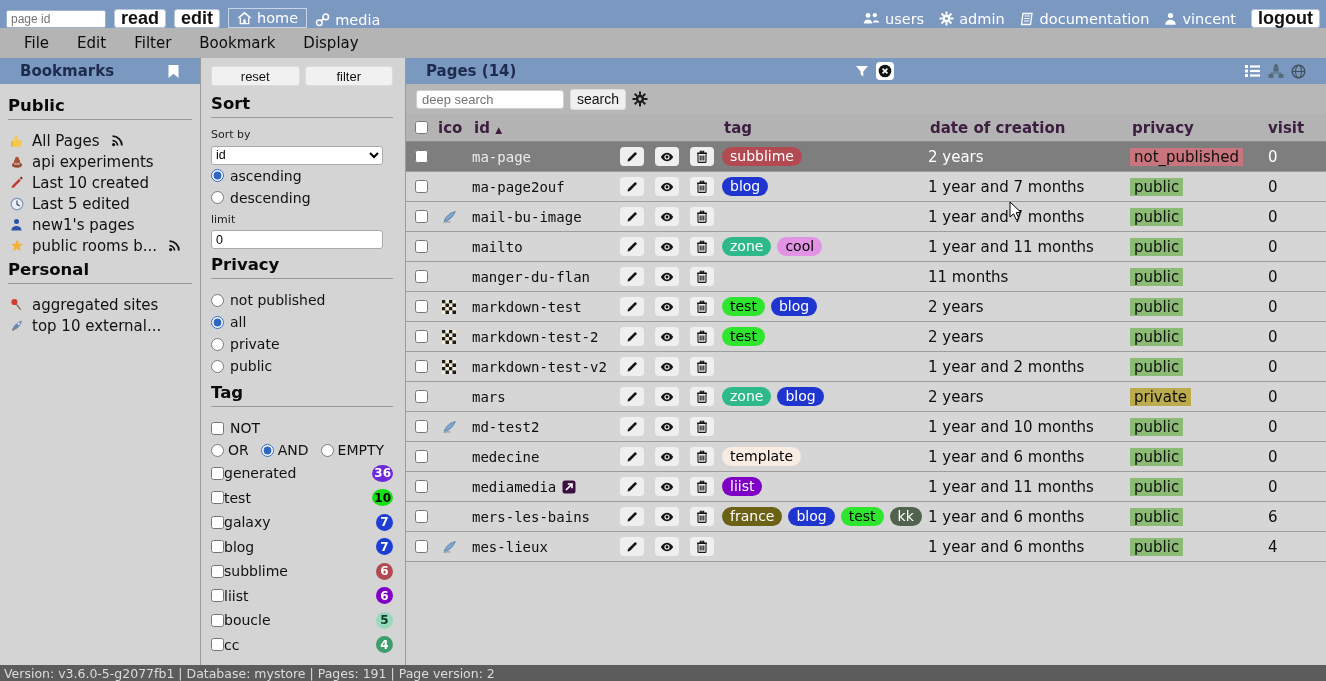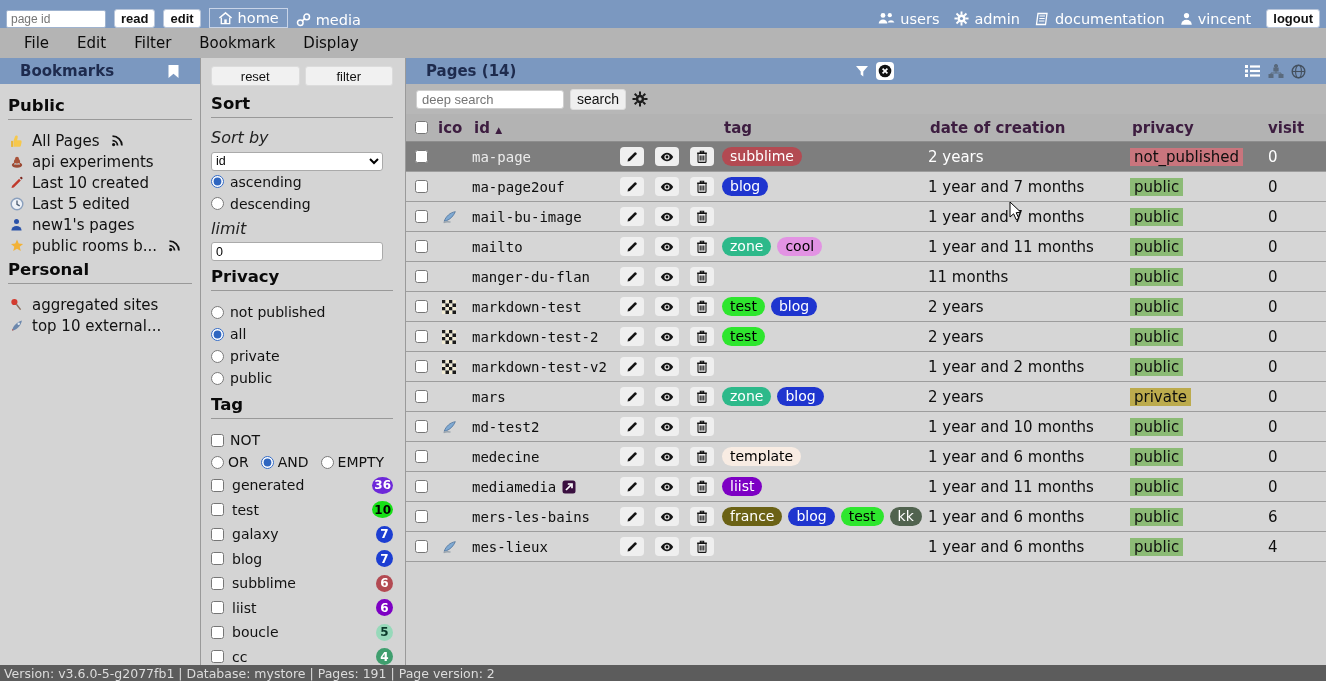--- a/index.html
+++ b/index.html
@@ -5,21 +5,21 @@
   * { margin:0; padding:0; box-sizing:border-box; }
   html,body { width:1326px; height:681px; overflow:hidden;
     font-family:"DejaVu Sans","Liberation Sans",sans-serif; background:#d4d4d4; }
 
   
   .topbar { height:28px; background:#7b98c0; display:flex; align-items:flex-end;
     padding:0 6px; color:#fff; font-size:14px; gap:8px; }
   .topbar input { width:100px; height:18px; border:1px solid #9fb3cf; border-radius:2px;
     font-size:12px; padding:0 4px; background:#fff; color:#222; }
   .btn { background:#fff; color:#111; border:1px solid #b9c6da; border-radius:3px;
-    font-size:13px; font-weight:bold; padding:1px 6px; line-height:15px; cursor:pointer; }
+    font-size:18px; font-weight:bold; padding:1px 6px; line-height:15px; cursor:pointer; }
   .tb-link { display:inline-flex; align-items:center; gap:5px; color:#fff; font-size:14.5px;
     cursor:pointer; white-space:nowrap; }
   .home-btn { border:1px solid #c8d4e8; border-radius:0; padding:1px 8px; }
   .topbar .spacer { flex:1; }
   .topbar .right { display:flex; align-items:center; gap:15px; }
 
   
   .menubar { height:30px; background:#b4b4b4; display:flex; align-items:center;
     padding-left:10px; gap:0; }
   .menubar .menu-item { font-size:15px; color:#0c0c0c; padding:0 14px; cursor:pointer; }
@@ -42,30 +42,30 @@
   .bm-list li { display:flex; align-items:center; gap:7px; font-size:15px; color:#111;
     height:21px; cursor:pointer; white-space:nowrap; }
   .bm-ic { width:17px; display:inline-flex; justify-content:center; flex:none; }
 
   
   .ft-body { padding:8px 12px 0 10px; }
   .ft-buttons { display:flex; gap:5px; justify-content:center; margin-bottom:8px; }
   .ft-btn { flex:1; background:#f1f1f1; border:1px solid #dcdcdc; border-radius:3px;
     font-size:13px; color:#111; height:20px; cursor:pointer; }
   .ft-heading { font-size:16.5px; font-weight:bold; color:#0a0a0a; margin-top:6px; }
-  .ft-label { font-size:16px; color:#222; margin:4px 0 3px 0;font-style:italic; }
+  .ft-label { font-size:11px; color:#222; margin:4px 0 3px 0; }
   .ft-select { width:172px; height:19px; font-size:12.5px; border:1px solid #aaa;
     border-radius:3px; background:#fff; }
   .ft-radio-row { display:flex; align-items:center; gap:6px; height:22px; font-size:14px; color:#111; }
   .ft-num { width:172px; height:19px; font-size:12.5px; border:1px solid #aaa;
     border-radius:3px; padding:0 4px; background:#fff; }
   input[type=radio], input[type=checkbox] { accent-color:#2f66c0; width:13px; height:13px; flex:none; }
   .tag-logic { display:flex; align-items:center; gap:4px; height:22px; font-size:14px; color:#111; }
   .tag-logic label { display:flex; align-items:center; gap:4px; margin-right:8px; }
-  .tag-item { display:flex; align-items:center; gap:8px; height:24.5px; font-size:14px; color:#111; }
+  .tag-item { display:flex; align-items:center; height:24.5px; font-size:14px; color:#111; }
   .tag-count { margin-left:auto; min-width:17px; height:17px; border-radius:50%;
     font-size:12px; font-weight:bold; display:flex; align-items:center; justify-content:center;
     padding:0 2px; }
 
   
   .pg-toolbar { height:30px; background:#b7b7b7; display:flex; align-items:center;
     gap:6px; padding:0 10px; }
   .pg-toolbar input { width:148px; height:19px; border:1px solid #cfcfcf; border-radius:3px;
     font-size:13px; padding:0 5px; background:#fff; color:#222; }
   .search-btn { background:#efefef; border:1px solid #dcdcdc; border-radius:3px;

